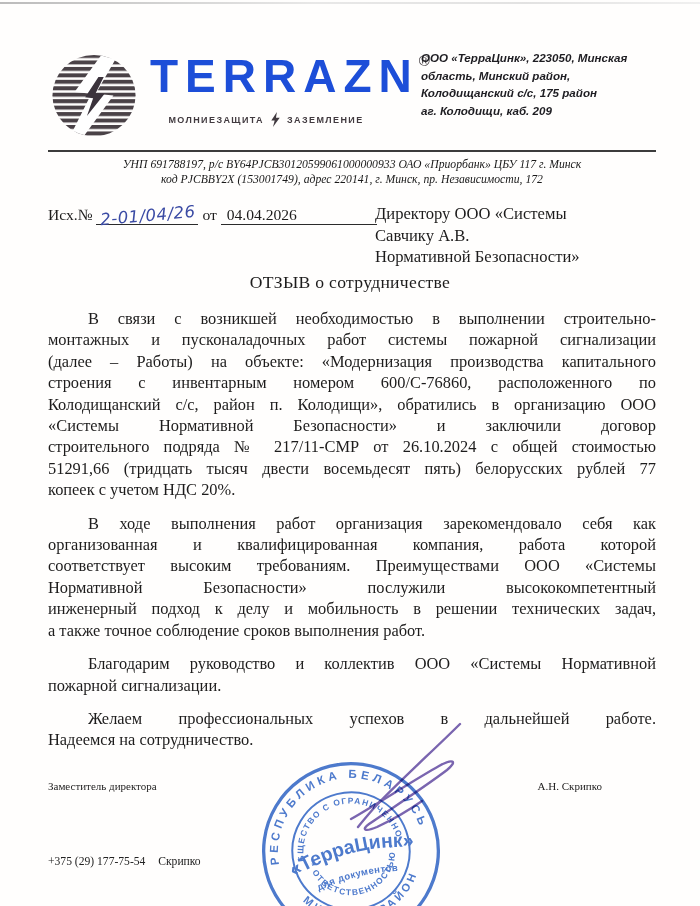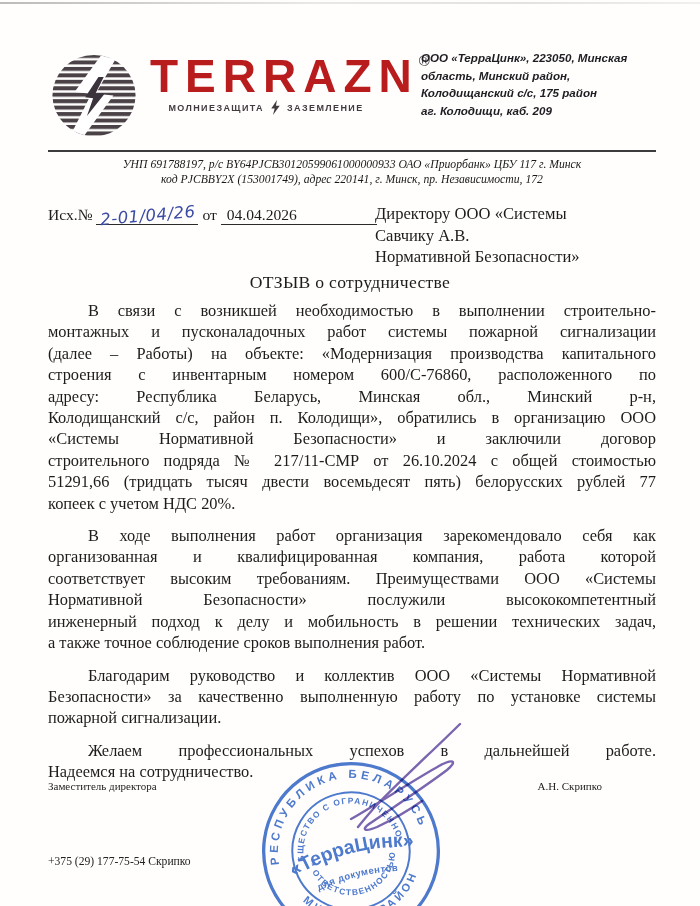--- a/index.html
+++ b/index.html
@@ -13,26 +13,26 @@
     background:linear-gradient(90deg,#8f8f8f,#d9d9d9 45%,#cfcfcf 75%,#e6e6e6); opacity:.6;
   }
 
   
   .logo-wrap { position:absolute; left:48px; top:54px; display:flex; align-items:flex-start; }
   .logo-icon { width:92px; height:84px; }
   .brand-col { margin-left:10px; }
   .brand-row { display:flex; align-items:flex-start; }
   .brand-name {
     font-family:"Liberation Sans", sans-serif; font-weight:700;
-    font-size:46px; line-height:44px; letter-spacing:7px; color:#b91c1c;
+    font-size:46px; line-height:44px; letter-spacing:7px; color:#1d4ed8;
   }
   .brand-reg { font-family:"Liberation Sans", sans-serif; font-size:15px; color:#403a3e; margin-top:-2px; }
   .tagline {
     display:flex; align-items:center; justify-content:center; gap:7px;
-    margin-top:2px; width:232px;
+    margin-top:14px; width:232px;
     font-family:"Liberation Sans", sans-serif; font-weight:700;
     font-size:9px; letter-spacing:1.4px; color:#413a3f;
   }
   .addr {
     position:absolute; left:421px; top:49px; width:255px;
     font-family:"Liberation Sans", sans-serif; font-weight:700;
     font-size:11.6px; line-height:17.6px; color:#1e1d22;font-style:italic;
   }
   .rule { position:absolute; left:48px; right:44px; top:150px; height:2px; background:#3c3c3c; }
   .bank {
@@ -47,29 +47,29 @@
   .uline.date { width:150px; padding-left:6px; text-align:left; }
   .hand {
     display:inline-block; font-family:"DejaVu Sans", sans-serif; font-style:italic;
     font-size:16.5px; color:#3b4ba4; transform:rotate(-5deg) translateY(1px); letter-spacing:.5px;
   }
   .recipient { position:absolute; left:375px; top:203px; width:280px; font-size:16.6px; line-height:21.6px; }
 
   
   .title { position:absolute; left:0; right:0; top:272px; text-align:center; font-size:17.6px; letter-spacing:.3px; }
   .body { position:absolute; left:48px; right:44px; top:296px; }
-  .para { margin:4px 0 11px 0; }
+  .para { margin:12px 0 11px 0; }
   .para .line { font-size:16.4px; line-height:21.4px; text-align:justify; text-align-last:justify; }
   .para .line.first { text-indent:40px; }
   .para .line.last { text-align-last:left; }
 
   
   .signoff { position:absolute; left:48px; right:98px; top:780px; display:flex; justify-content:space-between; font-size:11px; }
   .footer { position:absolute; left:48px; top:855px; font-size:11.6px; color:#222; }
-  .footer .phone { margin-right:0; }
+  .footer .phone { margin-right:10px; }
 
   
   .stamp {
     position:absolute; left:257px; top:757px; width:188px; height:188px;
     transform:rotate(-14deg); opacity:.85; mix-blend-mode:multiply;
   }
   .stamp text { fill:#2e63c6; font-family:"Liberation Sans", sans-serif; }
   .signature { position:absolute; left:322px; top:720px; width:152px; height:112px; mix-blend-mode:multiply; }
 </style>
 </head>
@@ -136,38 +136,36 @@
     </div>
 
   <div class="title">ОТЗЫВ о сотрудничестве</div>
 
   <div class="body">
     <div class="para">
         <div class="line first">В связи с возникшей необходимостью в выполнении строительно-</div>
         <div class="line">монтажных и пусконаладочных работ системы пожарной сигнализации</div>
         <div class="line">(далее – Работы) на объекте: «Модернизация производства капитального</div>
         <div class="line">строения с инвентарным номером 600/С-76860, расположенного по</div>
-        <div class="line">адресу: Республика Беларусь, Минская обл., Минский р-н,</div>
         <div class="line">Колодищанский с/с, район п. Колодищи», обратились в организацию ООО</div>
         <div class="line">«Системы Нормативной Безопасности» и заключили договор</div>
         <div class="line">строительного подряда № 217/11-СМР от 26.10.2024 с общей стоимостью</div>
         <div class="line">51291,66 (тридцать тысяч двести восемьдесят пять) белорусских рублей 77</div>
         <div class="line last">копеек с учетом НДС 20%.</div>
       </div>
     <div class="para">
         <div class="line first">В ходе выполнения работ организация зарекомендовало себя как</div>
         <div class="line">организованная и квалифицированная компания, работа которой</div>
         <div class="line">соответствует высоким требованиям. Преимуществами ООО «Системы</div>
         <div class="line">Нормативной Безопасности» послужили высококомпетентный</div>
         <div class="line">инженерный подход к делу и мобильность в решении технических задач,</div>
         <div class="line last">а также точное соблюдение сроков выполнения работ.</div>
       </div>
     <div class="para">
         <div class="line first">Благодарим руководство и коллектив ООО «Системы Нормативной</div>
-        <div class="line">Безопасности» за качественно выполненную работу по установке системы</div>
         <div class="line last">пожарной сигнализации.</div>
       </div>
     <div class="para">
         <div class="line first">Желаем профессиональных успехов в дальнейшей работе.</div>
         <div class="line last">Надеемся на сотрудничество.</div>
       </div>
   </div>
 
   <div class="signoff">
     <span>Заместитель директора</span>

